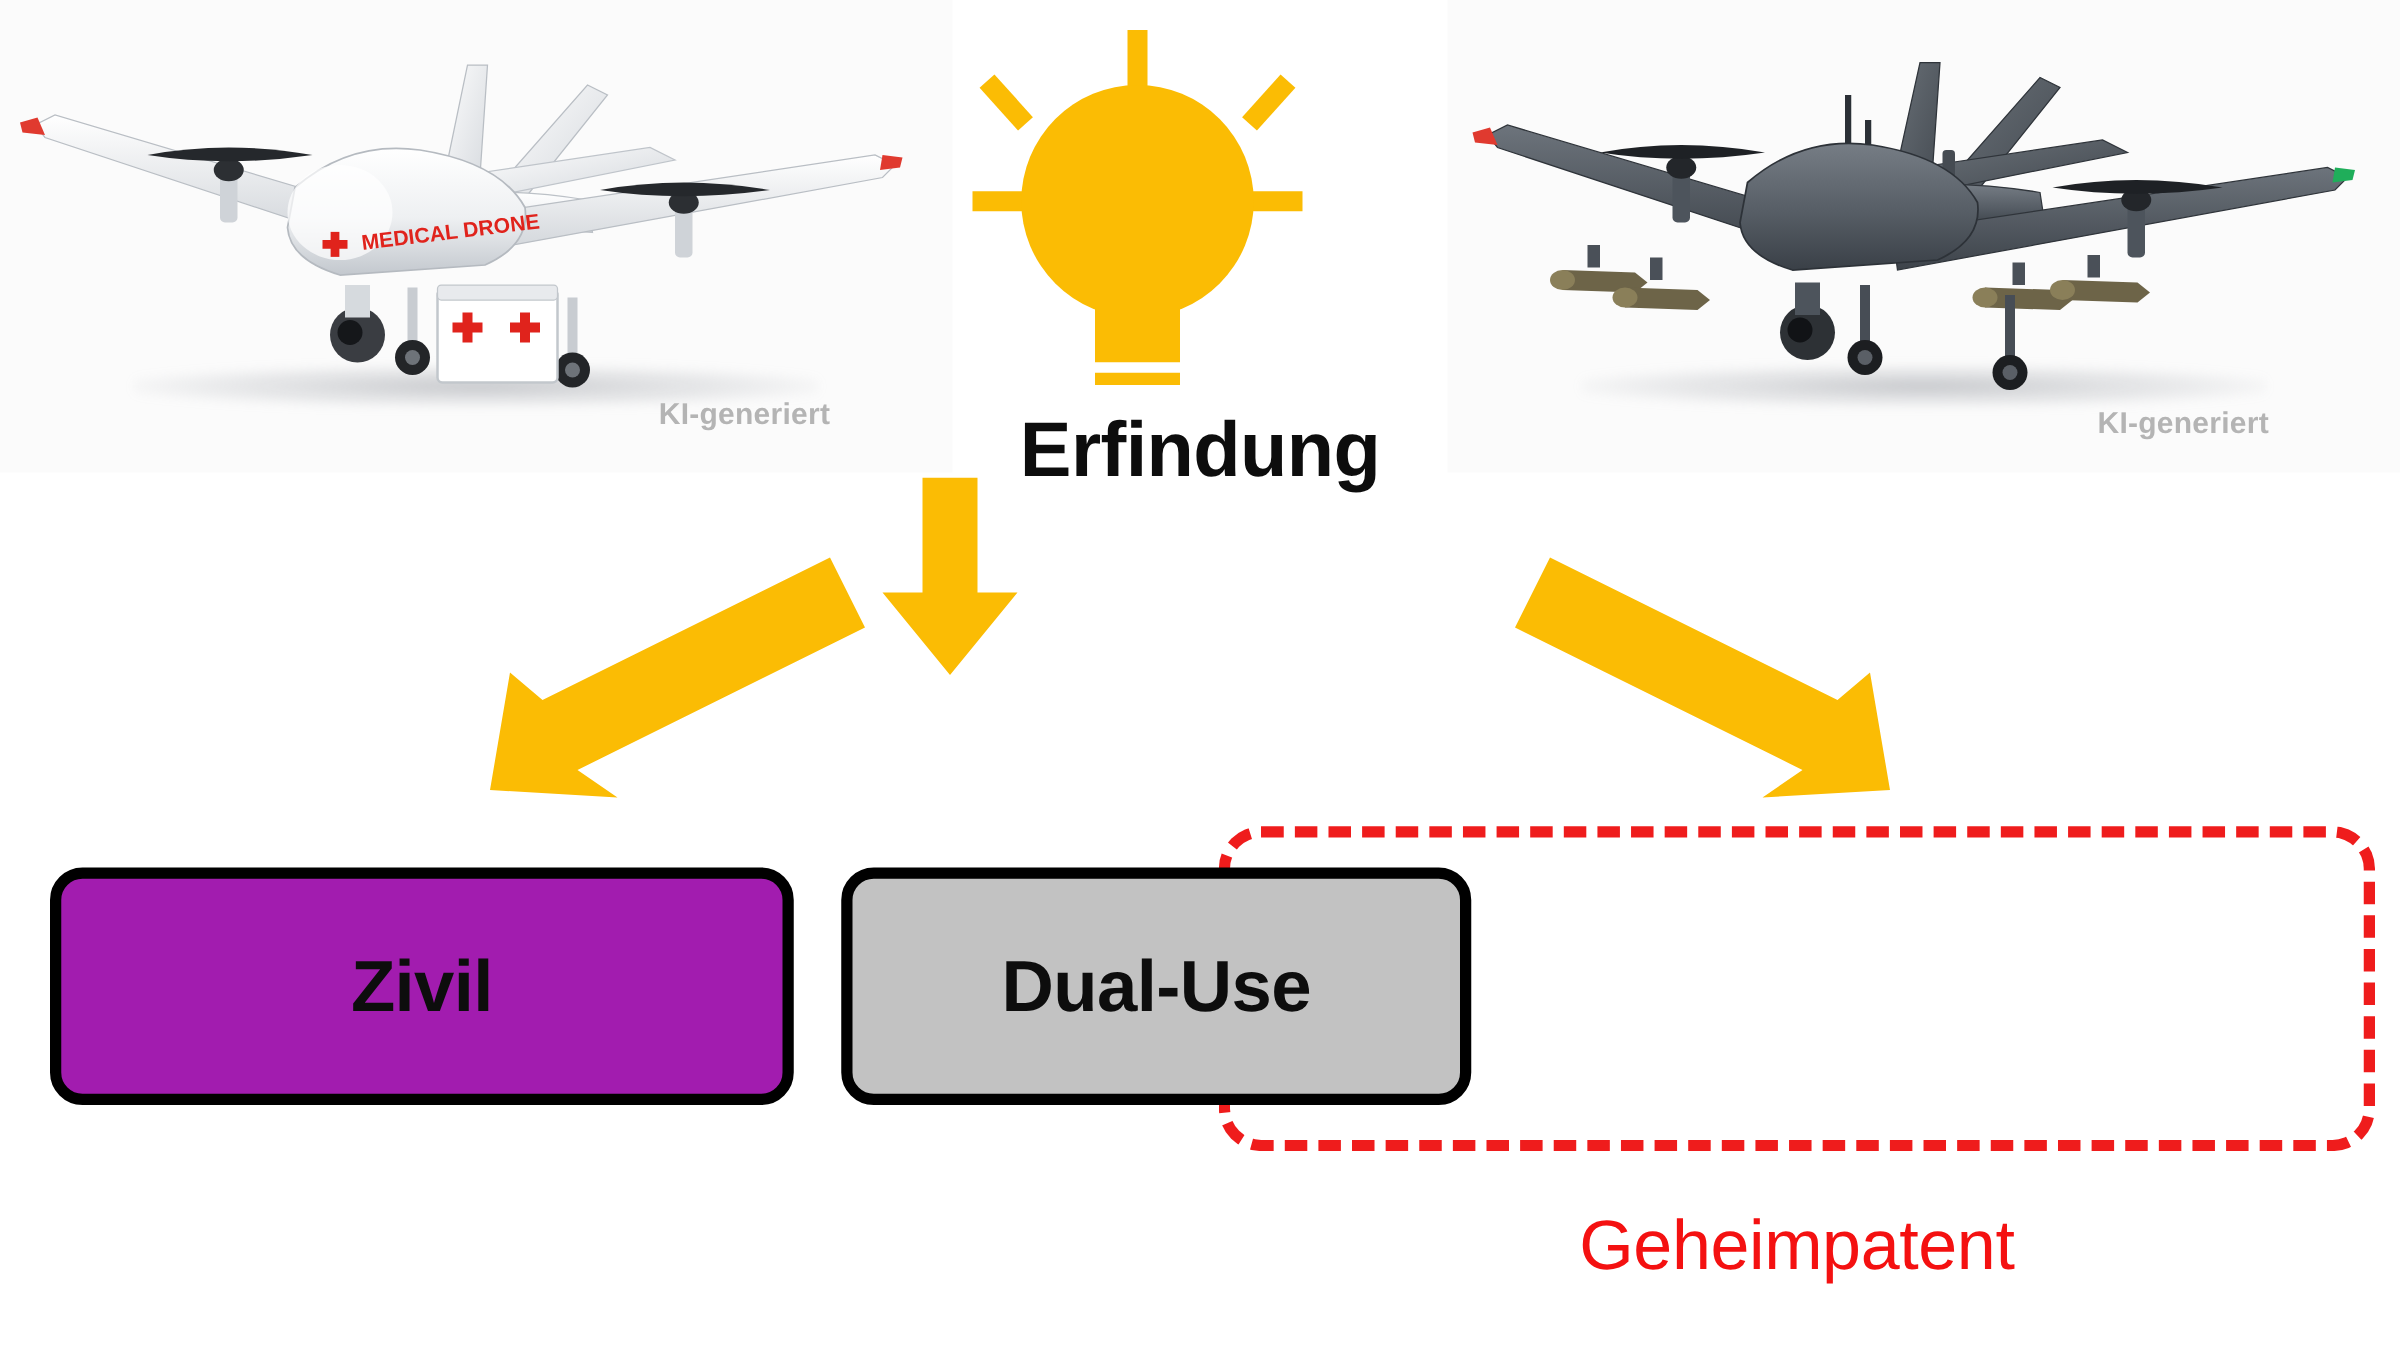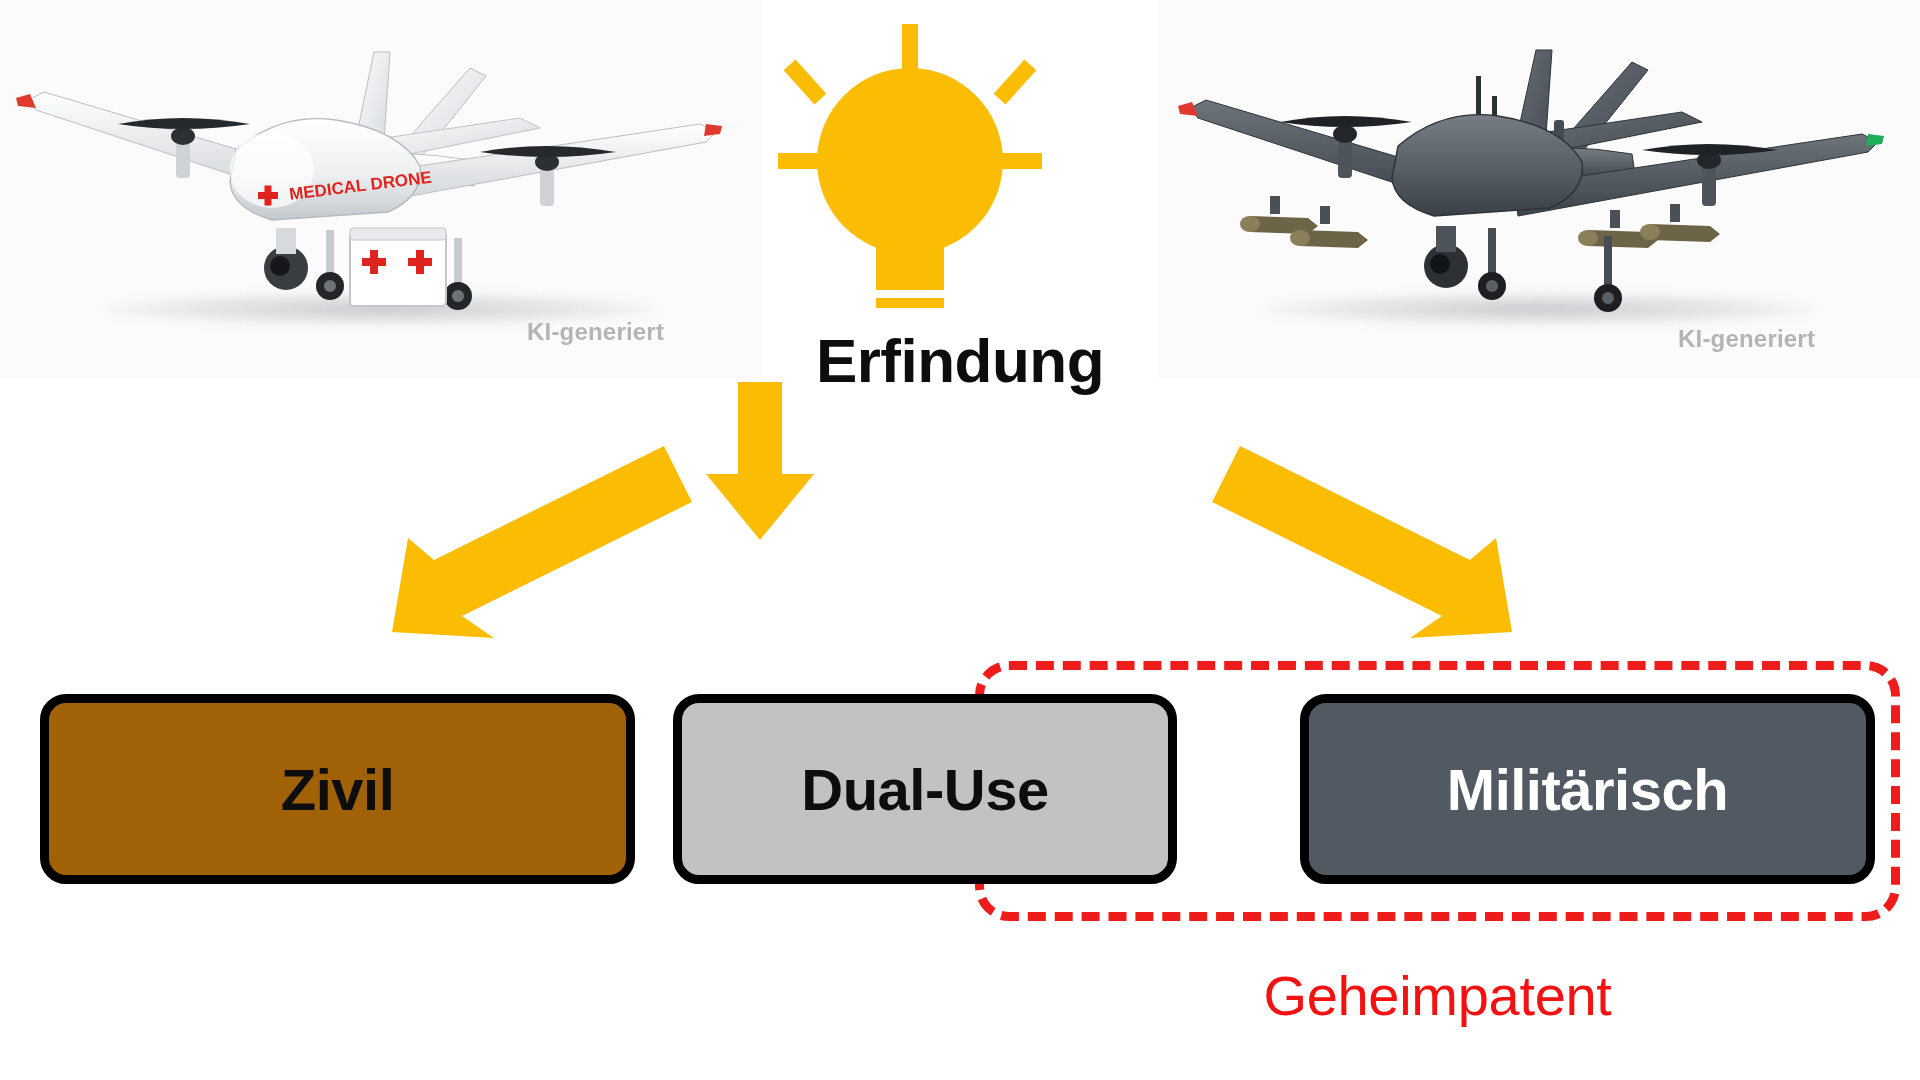--- a/index.html
+++ b/index.html
@@ -101,21 +101,21 @@
     align-items: center;
     justify-content: center;
     font-size: 58px;
     font-weight: bold;
     letter-spacing: -0.5px;
     top: 694px;
     height: 190px;
   }
   #box-zivil {
     left: 40px;  width: 595px;
-    background: #a16207; color: #0d0d0d;
+    background: #a21caf; color: #0d0d0d;
   }
   #box-dual {
     left: 673px; width: 504px;
     background: #c2c2c2; color: #0d0d0d;
   }
   #box-mil {
     left: 1300px; width: 575px;
     background: #515963; color: #ffffff;
   }
 
@@ -314,19 +314,16 @@
   </svg>
 
   <div id="secret-frame"></div>
 
   <div class="box" id="box-zivil">
     <span>Zivil</span>
   </div>
   <div class="box" id="box-dual">
     <span>Dual-Use</span>
   </div>
-  <div class="box" id="box-mil">
-    <span>Militärisch</span>
-  </div>
 
   <div id="geheimpatent">Geheimpatent</div>
 
 </div>
 
 </body></html>

